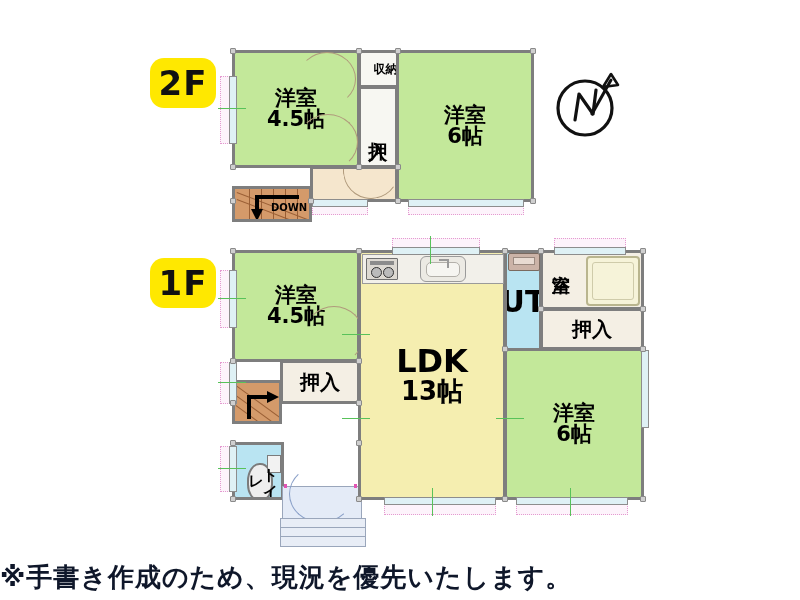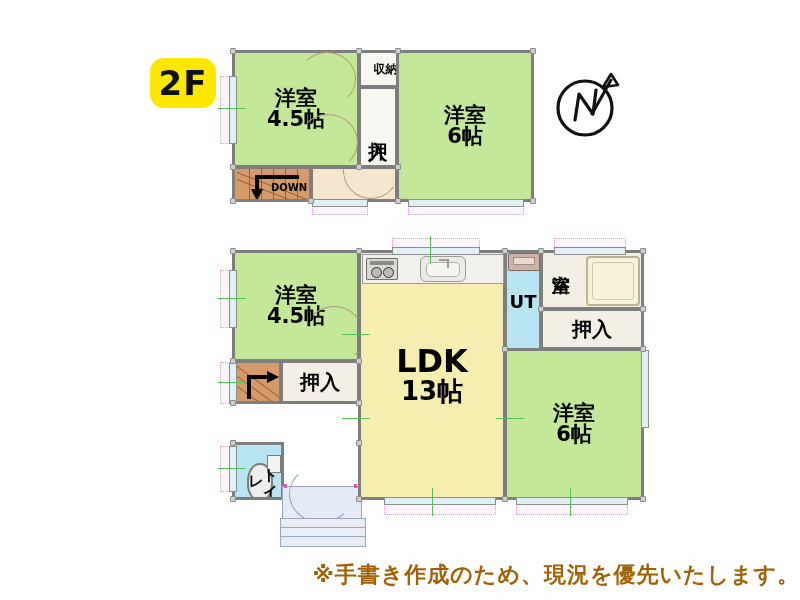--- a/index.html
+++ b/index.html
@@ -40,21 +40,21 @@
     text-align:center;
     overflow:hidden;
   }
   .room .l1{font-size:21px;font-weight:bold;letter-spacing:0px;}
   .room .l2{font-size:21px;font-weight:bold;letter-spacing:0px;}
   .green{background:#c3e89a;}
   .yellow{background:#f5eeb0;}
   .cream{background:#f5e6cd;}
   .ivory{background:#f4efe4;}
   .blue{background:#b9e4f2;}
-  .brown{background:#d49a6a;}
+  .brown{background:#d49a6a;margin-top:20px;}
   .terrace{background:#dde8d5;}
   .white{background:#f7f7f2;}
 
   .small{font-size:12px;font-weight:bold;}
   .vert{writing-mode:vertical-rl;text-orientation:upright;font-size:19px;font-weight:bold;letter-spacing:-1px;}
   .tiny-vert{writing-mode:vertical-rl;text-orientation:upright;font-size:15px;font-weight:bold;line-height:0.95;}
 
   
   .dot{position:absolute;width:4px;height:4px;background:#cfcfcf;border:1px solid #8a8a8a;border-radius:1px;}
 
@@ -102,21 +102,21 @@
   
   .ent-step{position:absolute;background:#e8edf6;border:1px solid #9aa6bb;}
   #entry-porch{position:absolute;background:#e4ebf7;border:1px solid #9aa6bb;}
 
   
   #compass{position:absolute;left:552px;top:48px;width:76px;height:76px;}
 
   
   #caption{
     position:absolute;left:0;right:0;top:544px;
-    text-align:right;font-size:22px;font-weight:bold;color:#a16207;
+    text-align:left;font-size:26px;font-weight:bold;color:#0f172a;
     letter-spacing:1px;
   }
 </style>
 </head>
 <body>
 
 <div class="stage">
 
   <div class="floor-badge" id="badge-2f">2F</div>
 
@@ -180,20 +180,21 @@
     <div class="dot" style="left:298px;top:-2px"></div>
     <div class="dot" style="left:-2px;top:114px"></div>
     <div class="dot" style="left:124px;top:114px"></div>
     <div class="dot" style="left:163px;top:114px"></div>
     <div class="dot" style="left:-2px;top:148px"></div>
     <div class="dot" style="left:76px;top:148px"></div>
     <div class="dot" style="left:163px;top:148px"></div>
     <div class="dot" style="left:298px;top:148px"></div>
   </div>
 
+  <div class="floor-badge" id="badge-1f">1F</div>
 
   <div class="plan" id="plan-1f">
 
     <div class="room green" style="left:0px;top:0px;width:128px;height:112px;">
       <span class="l1">洋室</span>
       <span class="l2">4.5帖</span>
     </div>
     <div class="arc2" style="position:absolute;left:72px;top:56px;width:58px;height:56px;"></div>
 
     <div class="room ivory" style="left:48px;top:110px;width:80px;height:44px;">
@@ -240,21 +241,21 @@
       <div class="burner" style="left:4px;top:8px;"></div>
       <div class="burner" style="left:16px;top:8px;"></div>
     </div>
     <div id="sink" style="left:188px;top:6px;width:44px;height:24px;">
       <div class="basin"></div>
       <div class="faucet" style="left:26px;top:2px;width:2px;height:9px;"></div>
       <div class="faucet" style="left:18px;top:2px;width:10px;height:2px;"></div>
     </div>
 
     <div class="room blue" style="left:272px;top:0px;width:38px;height:104px;">
-      <span style="font-size:18px;font-weight:bold;">UT</span>
+      <span style="font-size:30px;font-weight:bold;">UT</span>
     </div>
     <div id="washbasin" style="left:276px;top:3px;width:30px;height:16px;">
       <div class="bowl"></div>
     </div>
 
     <div class="room ivory" style="left:308px;top:0px;width:104px;height:60px;">
       <span class="tiny-vert" style="position:absolute;left:10px;top:8px;font-size:18px;">浴室</span>
     </div>
     <div id="tub" style="left:354px;top:6px;width:50px;height:46px;">
       <div class="inner"></div>

